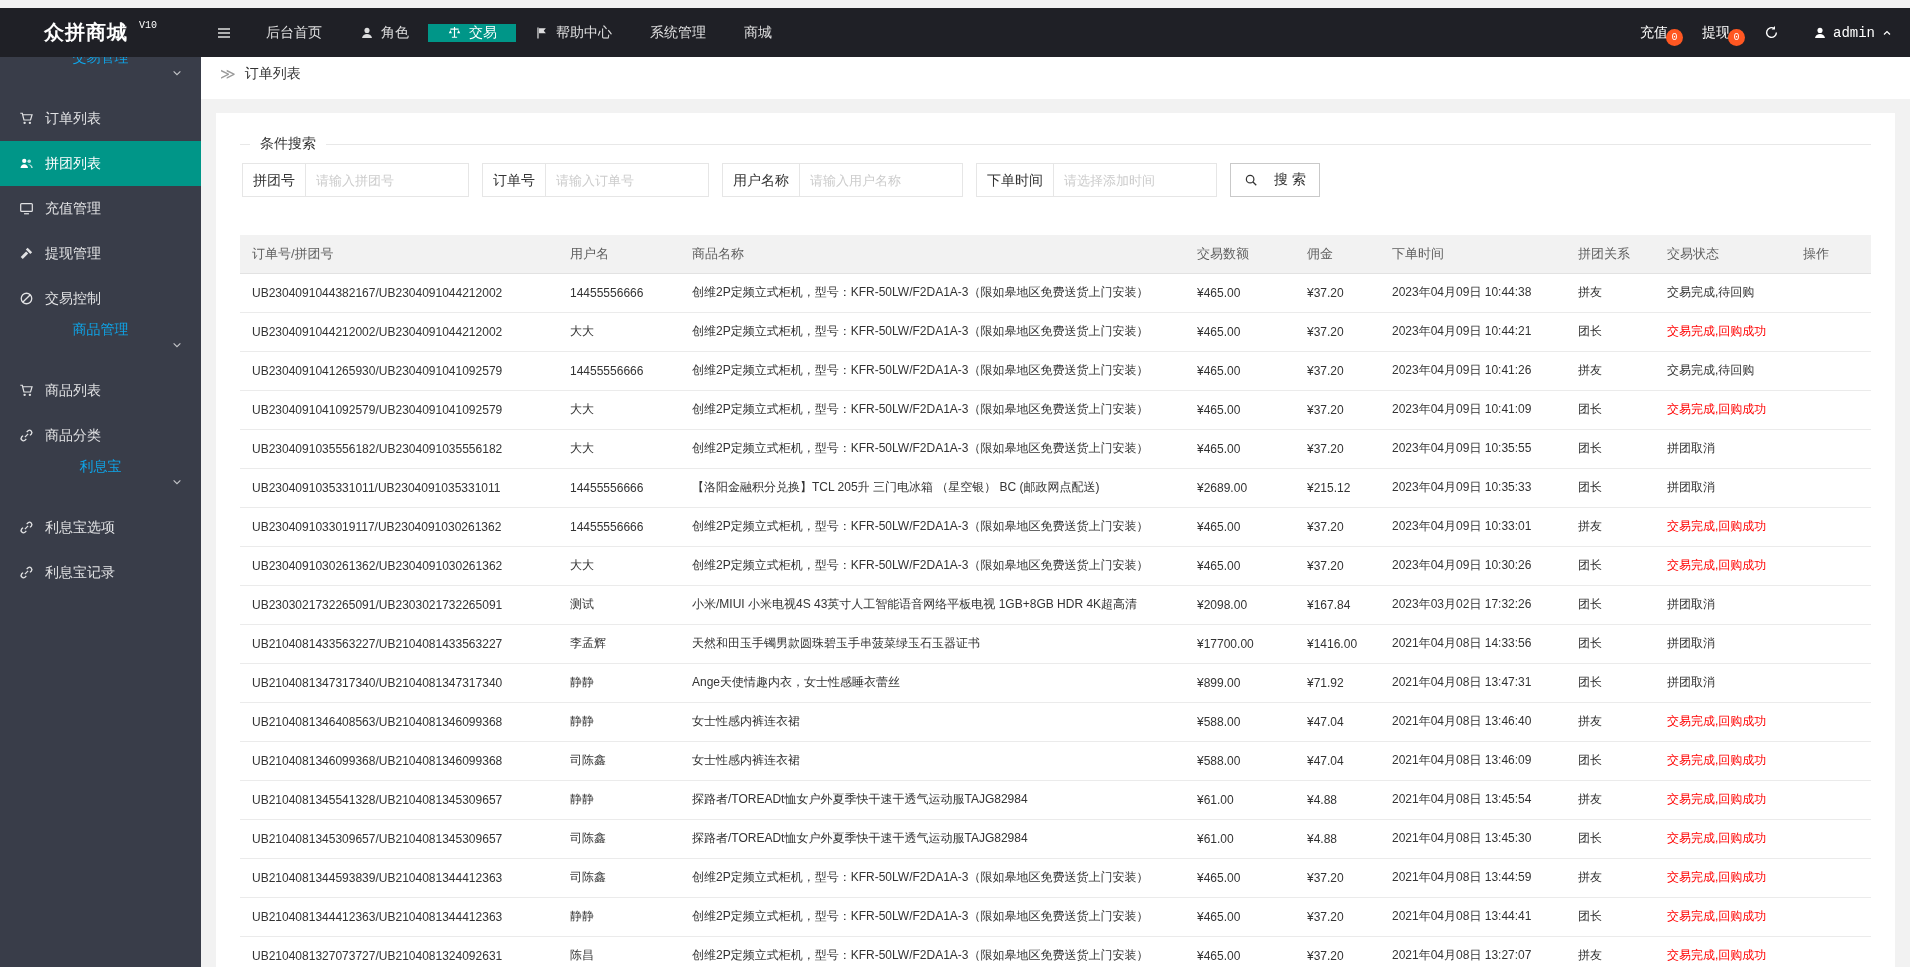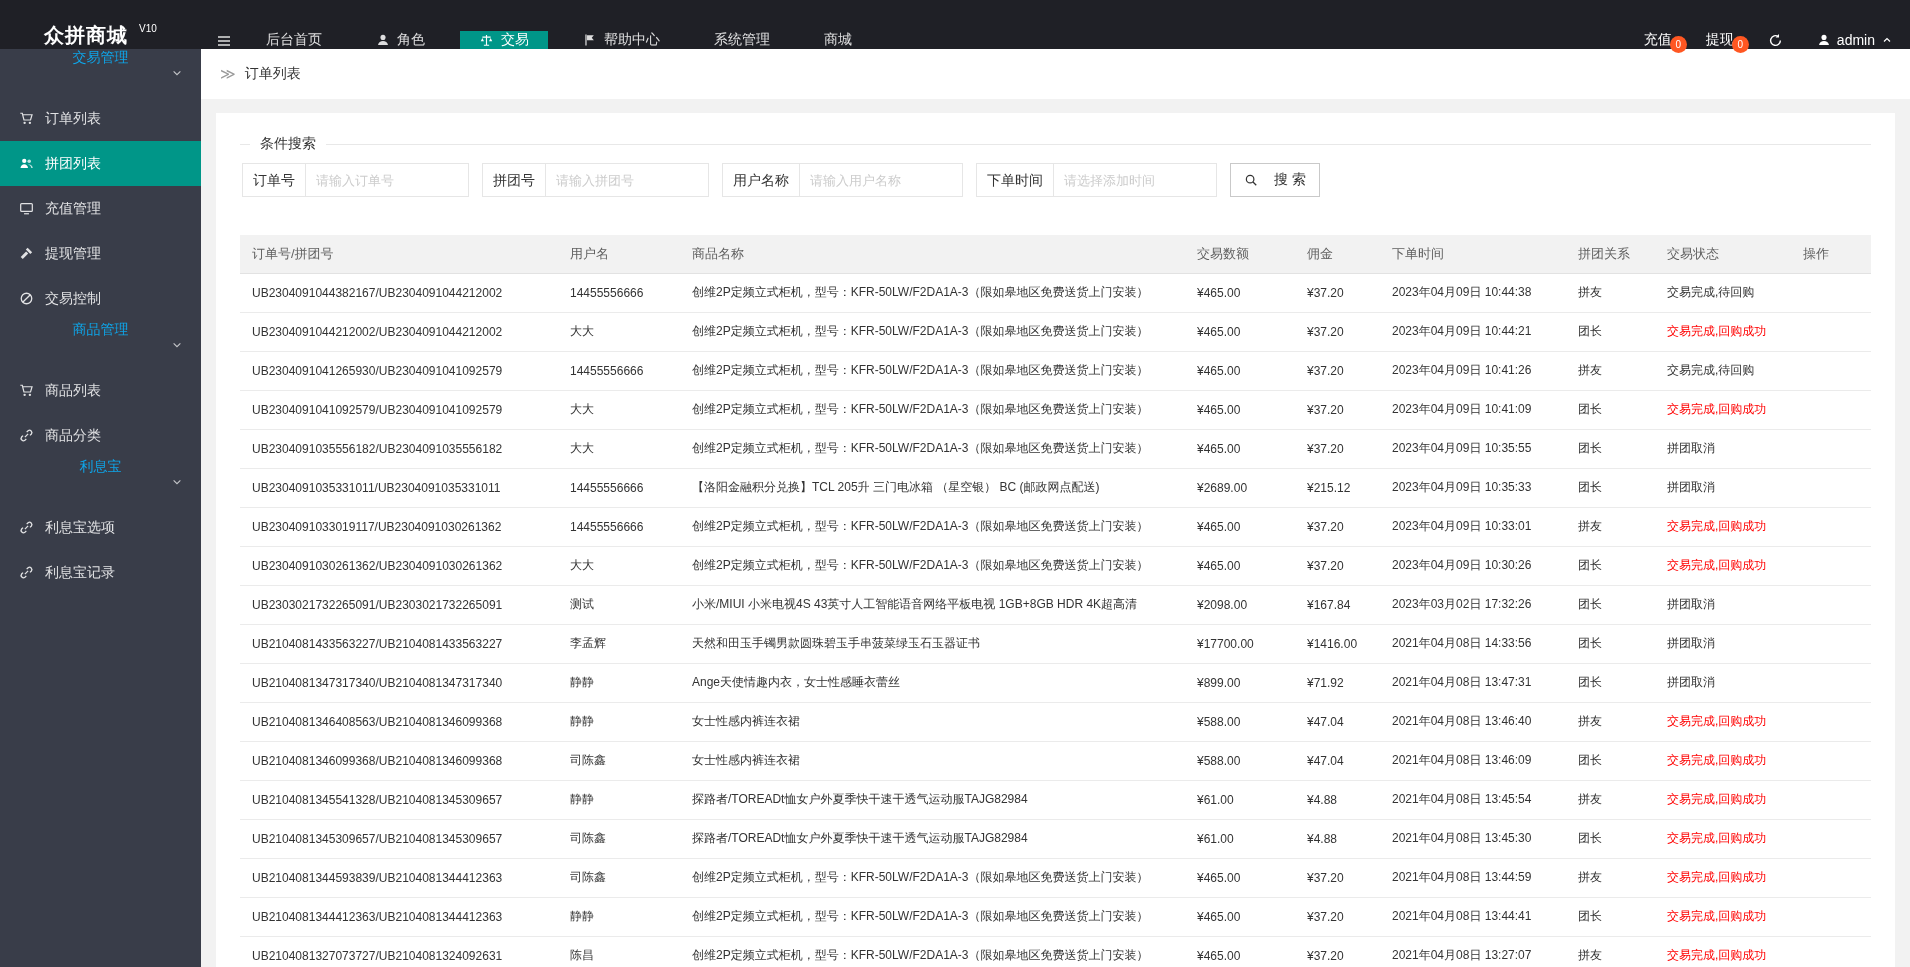--- a/index.html
+++ b/index.html
@@ -1,25 +1,25 @@
 <!DOCTYPE html>
 <html style="--accent: #009688; --header-bg: #1f2026; --sidebar-bg: #393d49; --badge: #ff5722; --status-red: #ff0000;"><head>
 <meta charset="utf-8">
 <style>
   * { margin:0; padding:0; box-sizing:border-box; }
   html,body { width:1910px; height:967px; overflow:hidden; background:#f2f2f2; }
   body { font-family:"Liberation Sans","DejaVu Sans",sans-serif; font-size:14px; color:#333; }
   .app { position:relative; width:1910px; height:967px; }
 
   
-  .topbar { position:absolute; top:0; left:0; right:0; height:49px; background:var(--header-bg,#1f2026); display:flex; align-items:flex-end; color:#fff; z-index:10; }
+  .topbar { position:absolute; top:8px; left:0; right:0; height:49px; background:var(--header-bg,#1f2026); display:flex; align-items:center; color:#fff; z-index:10;font-family:Liberation Mono, monospace; }
   .logo { width:201px; display:flex; align-items:center; justify-content:center; font-size:20px; font-weight:bold; letter-spacing:1px; }
   .logo sup { font-size:10px; font-weight:normal; margin-left:11px; transform:translateY(-7px); letter-spacing:0; }
   .nav-toggle { width:46px; display:flex; align-items:center; justify-content:center; color:#e0e0e0; cursor:pointer; }
-  .topnav { display:flex; align-items:stretch;gap:16px; }
+  .topnav { display:flex; align-items:stretch; }
   .topnav-item { display:flex; align-items:center; gap:7px; padding:0 19px; font-size:14px; color:rgba(255,255,255,.85); cursor:pointer; }
   .topnav-item.active { background:var(--accent,#009688); color:#fff; }
   .icn { display:inline-flex; align-items:center; }
   .nav-right { margin-left:auto; display:flex; align-items:stretch; }
   .nav-right-item { position:relative; display:flex; align-items:center; gap:6px; padding:0 17px; font-size:14px; color:#fff; cursor:pointer; }
   .badge { position:absolute; top:5px; right:2px; min-width:17px; height:17px; line-height:17px; border-radius:9px; background:var(--badge,#ff5722); color:#fff; font-size:10px; text-align:center; padding:0 4px; }
 
   
   .sidebar { position:absolute; top:49px; left:0; bottom:0; width:201px; background:var(--sidebar-bg,#393d49); overflow:hidden; }
   .side-group-title { height:47px; display:flex; align-items:center; padding:0 18px; font-size:14px; color:#0ea5e9; cursor:pointer;flex-direction:column; }
@@ -253,26 +253,26 @@
       <span class="bc-icon">≫</span>
       <span>订单列表</span>
     </div>
     <div class="content">
       <div class="card">
 
         <fieldset class="field">
           <legend>条件搜索</legend>
           <div class="search-row">
             <div class="search-group">
+              <span class="sg-label">拼团号</span>
+              <input class="sg-input" placeholder="请输入拼团号" style="">
+            </div>
+            <div class="search-group">
               <span class="sg-label">订单号</span>
               <input class="sg-input" placeholder="请输入订单号" style="">
-            </div>
-            <div class="search-group">
-              <span class="sg-label">拼团号</span>
-              <input class="sg-input" placeholder="请输入拼团号" style="">
             </div>
             <div class="search-group">
               <span class="sg-label">用户名称</span>
               <input class="sg-input" placeholder="请输入用户名称" style="">
             </div>
             <div class="search-group">
               <span class="sg-label">下单时间</span>
               <input class="sg-input" placeholder="请选择添加时间" style="">
             </div>
             <button class="search-btn">

